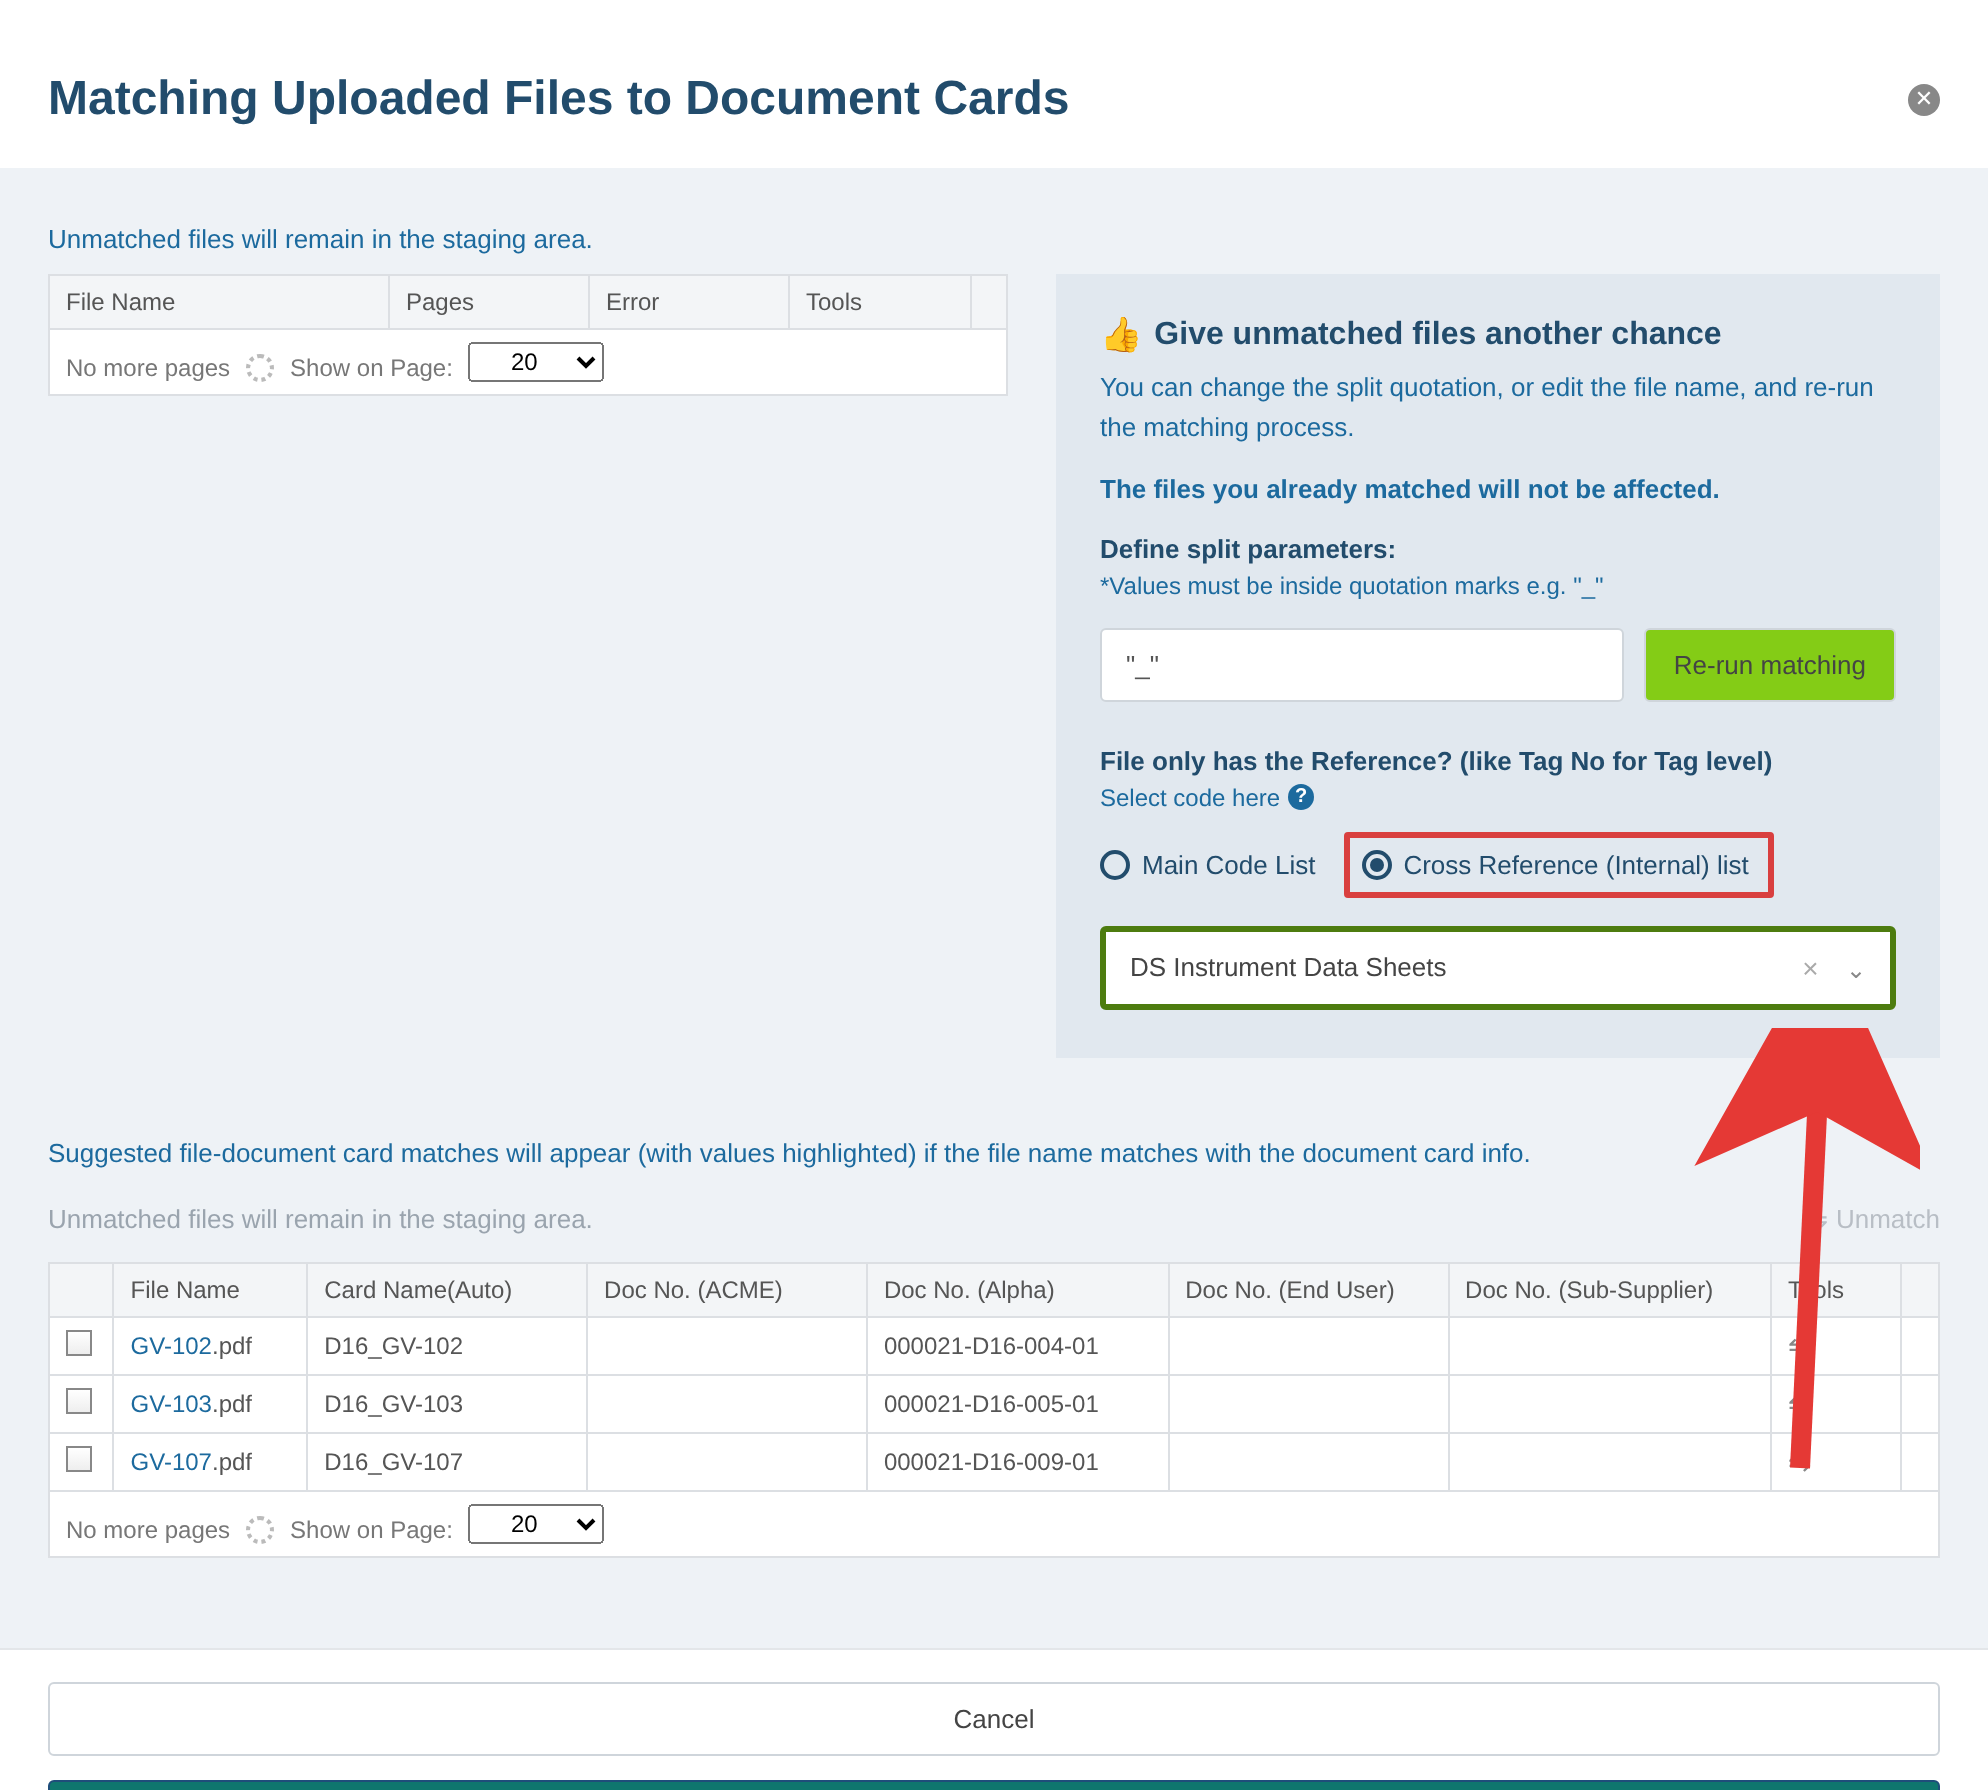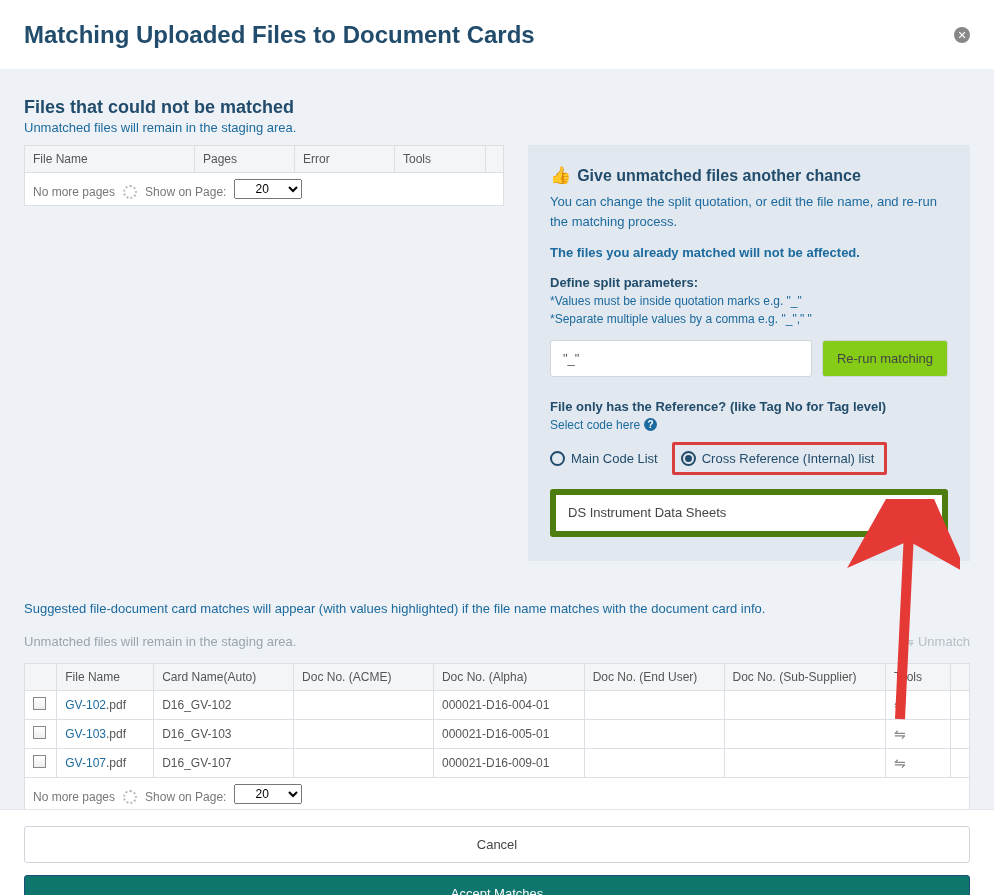--- a/index.html
+++ b/index.html
@@ -9,21 +9,21 @@
     color: #333;
     background: #fff;
     width: 994px;
     height: 895px;
     position: relative;
   }
   .dialog-header {
     display: flex;
     justify-content: space-between;
     align-items: center;
-    padding: 21px 24px 20px 24px;
+    padding: 36px 24px 20px 24px;
   }
   .dialog-title {
     font-size: 24px;
     font-weight: 600;
     color: #224c6c;
   }
   .close-btn {
     width: 16px; height: 16px;
     border-radius: 50%;
     background: #888;
@@ -203,21 +203,21 @@
   }
   .radio.checked::after {
     content: "";
     width: 7px; height: 7px;
     background: #224c6c;
     border-radius: 50%;
   }
   .dropdown {
     margin-top: 14px;
     background: #fff;
-    border: 6px solid #4d7c0f;
+    border: 3px solid #4d7c0f;
     border-radius: 3px;
     padding: 10px 12px;
     display: flex;
     align-items: center;
     justify-content: space-between;
     font-size: 13px;
     color: #444;
     position: relative;
   }
   .dropdown .chevron {
@@ -287,21 +287,20 @@
 </head>
 <body>
 
 <div class="dialog-header">
   <div class="dialog-title">Matching Uploaded Files to Document Cards</div>
   <div class="close-btn">✕</div>
 </div>
 
 <div class="content-area">
 
-  <div class="section-title">Files that could not be matched</div>
   <div class="section-sub">Unmatched files will remain in the staging area.</div>
 
   <div class="two-col">
     <div class="left-col">
       <table class="grid">
         <thead>
           <tr>
             <th style="width:170px">File Name</th>
             <th style="width:100px">Pages</th>
             <th style="width:100px">Error</th>
@@ -323,21 +322,20 @@
     <div class="right-col">
       <div class="panel-heading">
         <span class="thumbs-icon">👍</span>
         <span class="panel-title">Give unmatched files another chance</span>
       </div>
       <div class="panel-text">You can change the split quotation, or edit the file name, and re-run the matching process.</div>
       <div class="panel-text"><strong>The files you already matched will not be affected.</strong></div>
 
       <div class="panel-label">Define split parameters:</div>
       <div class="panel-note">*Values must be inside quotation marks e.g. "_"</div>
-      <div class="panel-note">*Separate multiple values by a comma e.g. "_"," "</div>
 
       <div class="input-row">
         <input class="text-input" value="&quot;_&quot;" style="">
         <button class="btn">Re-run matching</button>
       </div>
 
       <div class="q-row">File only has the Reference? (like Tag No for Tag level)</div>
       <div class="sel-row">
         <span>Select code here</span>
         <span class="help-icon">?</span>

